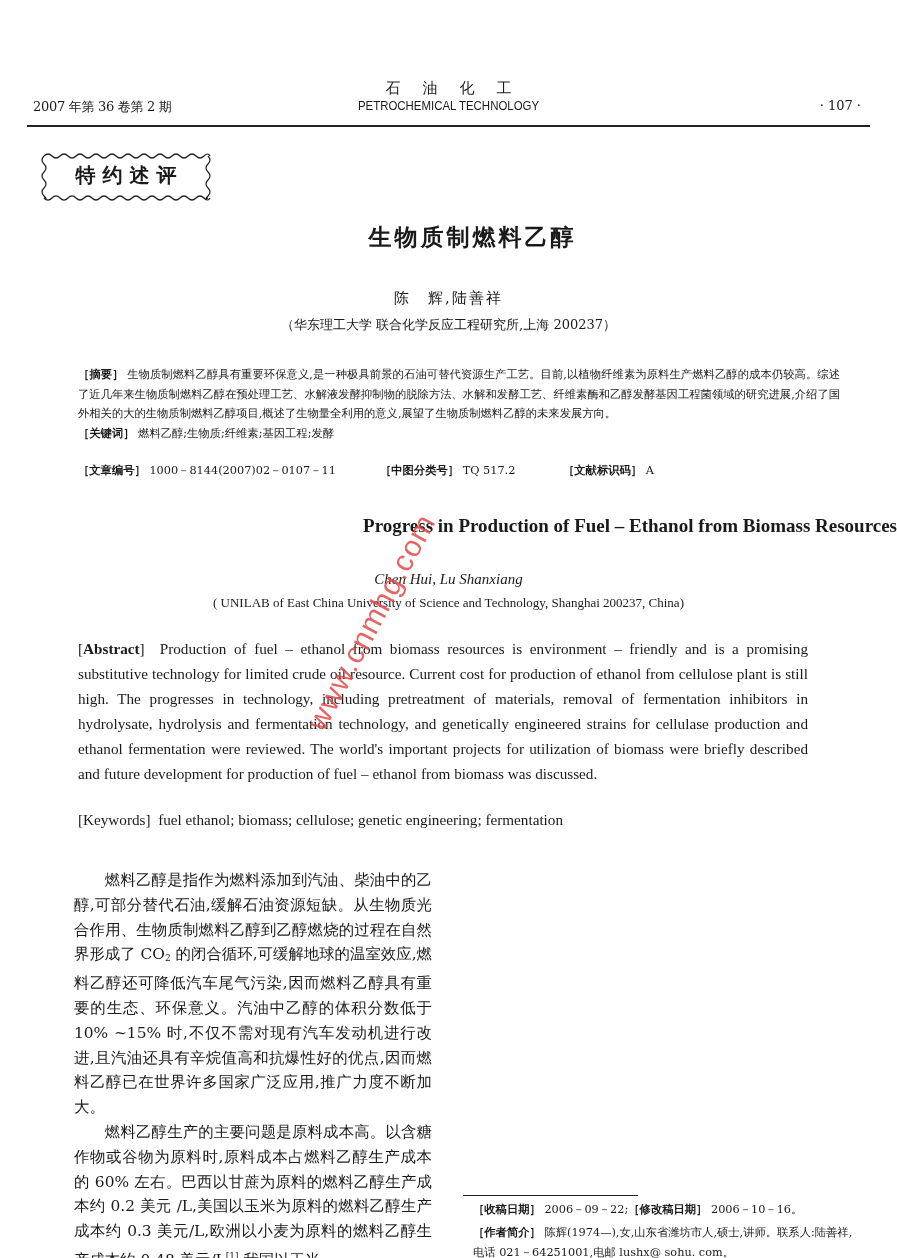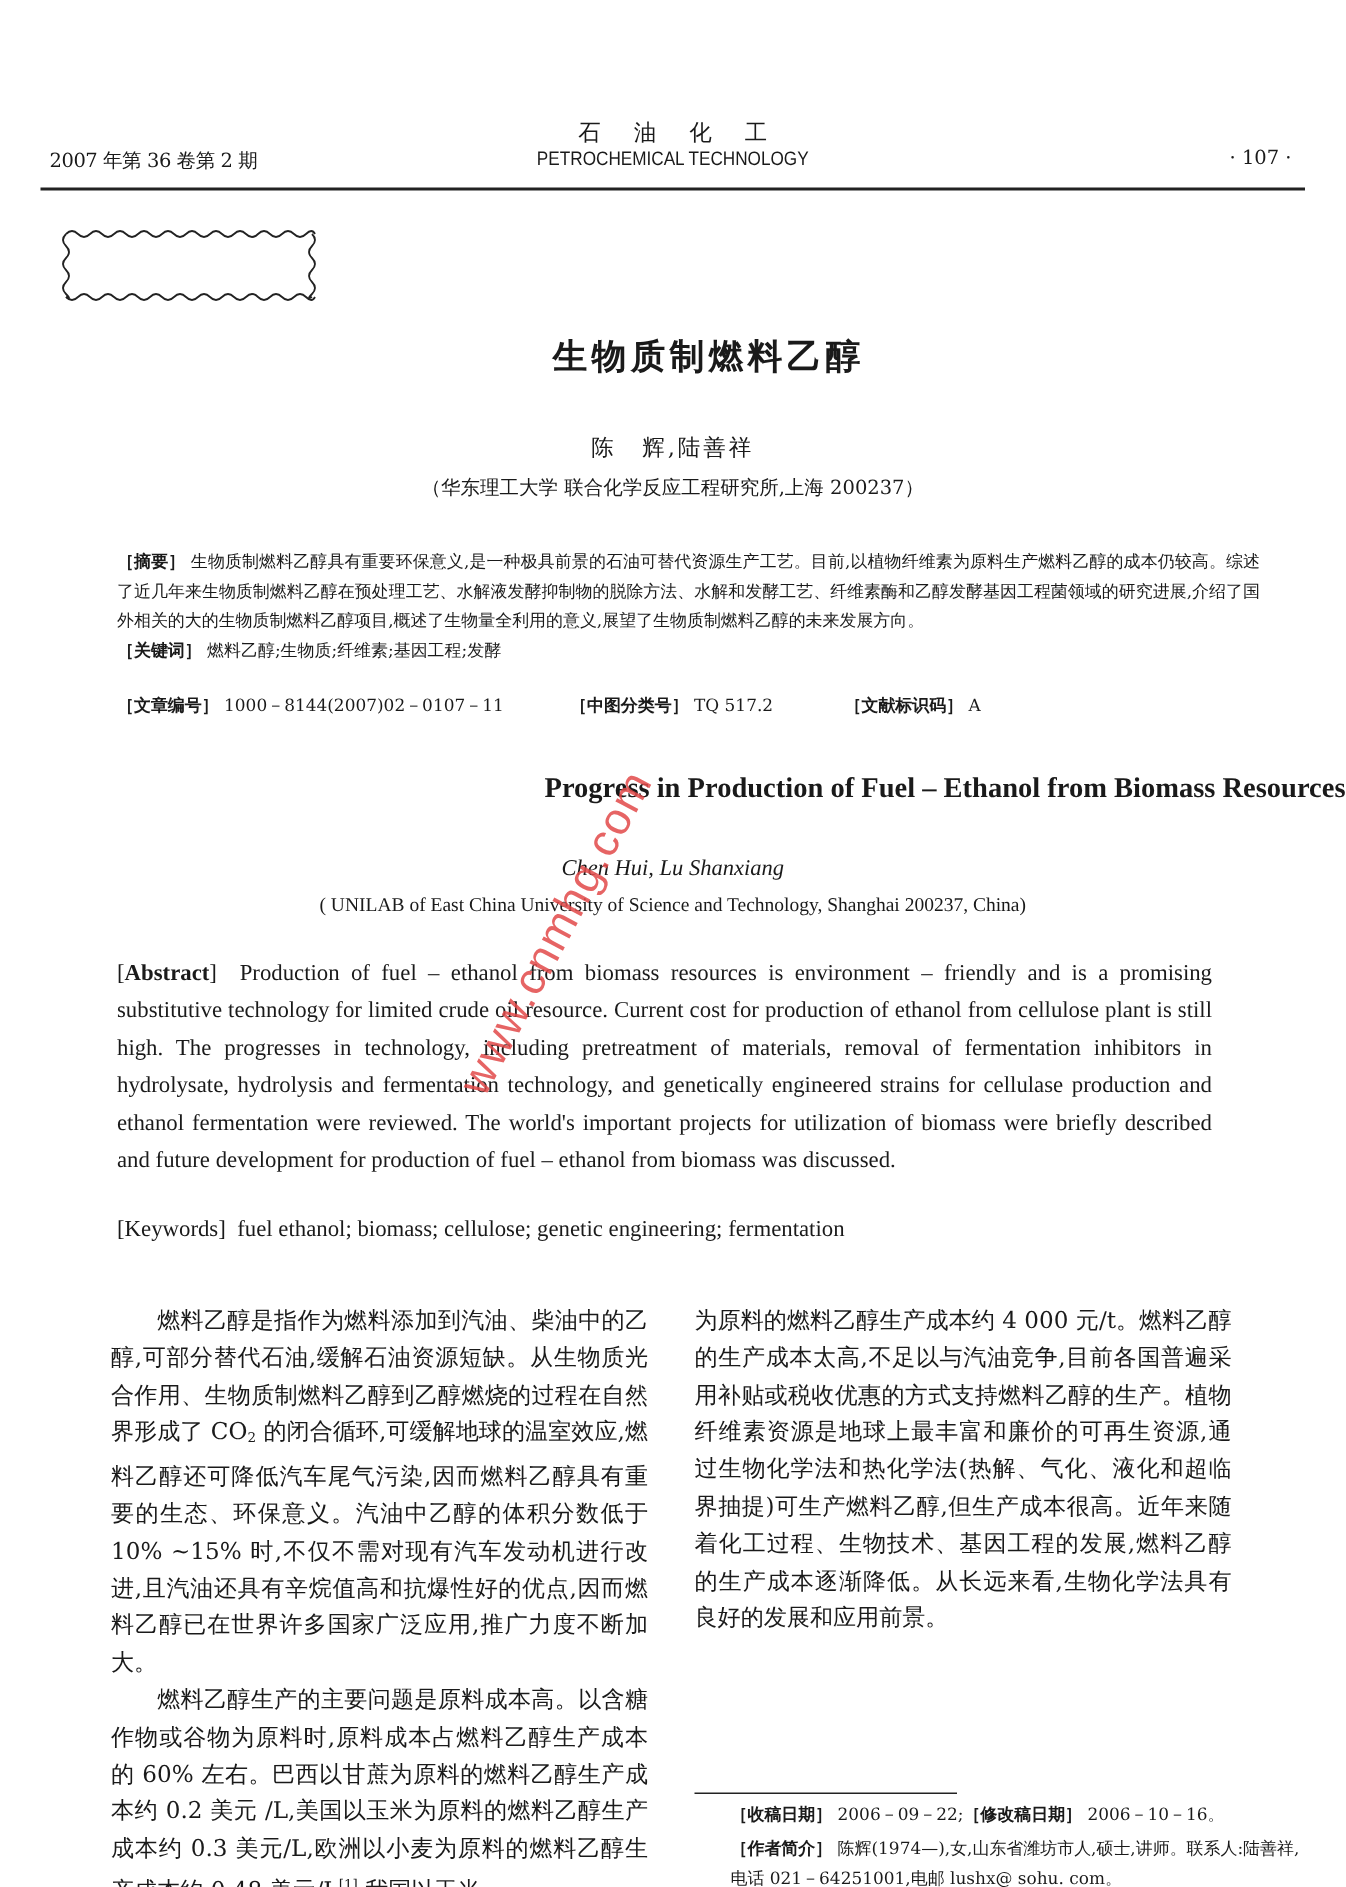--- a/index.html
+++ b/index.html
@@ -35,21 +35,21 @@
 
   .body-col { top: 868px; width: 358px; font-size: 15.4px; line-height: 24.8px; text-align: justify; }
   .body-col p { margin: 0; text-indent: 2em; }
   .body-col p.cont { text-indent: 0; }
   .col-left { left: 74px; }
   .col-right { left: 463px; }
   sub { font-size: 9px; vertical-align: -2px; }
   sup { font-size: 9px; vertical-align: 6px; }
 
   .foot-rule { left: 463px; top: 1195px; width: 175px; height: 0; border-top: 1px solid #222; }
-  .foot { left: 487px; width: 380px; font-size: 11.3px; }
+  .foot { left: 473px; width: 380px; font-size: 11.3px; }
   .foot1 { top: 1202px; }
   .foot2 { top: 1223px; line-height: 20px; }
 
   .watermark { left: 300px; top: 720px; transform: rotate(-62deg); transform-origin: left top; color: #e24a4a; opacity: 0.85; font-family: "Liberation Sans", sans-serif; font-size: 30px; letter-spacing: 1px; white-space: nowrap; }
 </style>
 </head>
 <body>
 
 <div class="abs hdr-left">2007 年第 36 卷第 2 期</div>
 <div class="abs hdr-cn">石油化工</div>
@@ -57,20 +57,21 @@
 <div class="abs hdr-right">· 107 ·</div>
 <div class="abs hdr-rule"></div>
 
 <div class="abs col-box">
   <svg width="176" height="54" viewBox="0 0 176 54">
     <path d="M6 6 q4 -4 8 0 t8 0 t8 0 t8 0 t8 0 t8 0 t8 0 t8 0 t8 0 t8 0 t8 0 t8 0 t8 0 t8 0 t8 0 t8 0 t8 0 t8 0 t8 0 t8 0 t6 0" fill="none" stroke="#222" stroke-width="1.2"></path>
     <path d="M6 48 q4 4 8 0 t8 0 t8 0 t8 0 t8 0 t8 0 t8 0 t8 0 t8 0 t8 0 t8 0 t8 0 t8 0 t8 0 t8 0 t8 0 t8 0 t8 0 t8 0 t8 0 t6 0" fill="none" stroke="#222" stroke-width="1.2"></path>
     <path d="M6 6 q-4 4 0 8 t0 8 t0 8 t0 8 t0 8 t0 2" fill="none" stroke="#222" stroke-width="1.2"></path>
     <path d="M170 6 q4 4 0 8 t0 8 t0 8 t0 8 t0 8 t0 2" fill="none" stroke="#222" stroke-width="1.2"></path>
   </svg>
+  <div class="col-box-label">特约述评</div>
 </div>
 
 <div class="abs title-cn">生物质制燃料乙醇</div>
 <div class="abs authors-cn">陈　辉,陆善祥</div>
 <div class="abs affil-cn">（华东理工大学 联合化学反应工程研究所,上海 200237）</div>
 
 <div class="abs abs-cn">
   <span class="lbl">［摘要］</span>
   <span>生物质制燃料乙醇具有重要环保意义,是一种极具前景的石油可替代资源生产工艺。目前,以植物纤维素为原料生产燃料乙醇的成本仍较高。综述了近几年来生物质制燃料乙醇在预处理工艺、水解液发酵抑制物的脱除方法、水解和发酵工艺、纤维素酶和乙醇发酵基因工程菌领域的研究进展,介绍了国外相关的大的生物质制燃料乙醇项目,概述了生物量全利用的意义,展望了生物质制燃料乙醇的未来发展方向。</span><br>
   <span class="lbl">［关键词］</span>
@@ -95,21 +96,20 @@
   [<span class="blbl">Keywords</span>]&nbsp;
   <span>fuel ethanol; biomass; cellulose; genetic engineering; fermentation</span>
 </div>
 
 <div class="abs body-col col-left">
   <p><span>燃料乙醇是指作为燃料添加到汽油、柴油中的乙醇,可部分替代石油,缓解石油资源短缺。从生物质光合作用、生物质制燃料乙醇到乙醇燃烧的过程在自然界形成了 CO</span><sub>2</sub><span> 的闭合循环,可缓解地球的温室效应,燃料乙醇还可降低汽车尾气污染,因而燃料乙醇具有重要的生态、环保意义。汽油中乙醇的体积分数低于 10% ~15% 时,不仅不需对现有汽车发动机进行改进,且汽油还具有辛烷值高和抗爆性好的优点,因而燃料乙醇已在世界许多国家广泛应用,推广力度不断加大。</span></p>
   <p><span>燃料乙醇生产的主要问题是原料成本高。以含糖作物或谷物为原料时,原料成本占燃料乙醇生产成本的 60% 左右。巴西以甘蔗为原料的燃料乙醇生产成本约 0.2 美元 /L,美国以玉米为原料的燃料乙醇生产成本约 0.3 美元/L,欧洲以小麦为原料的燃料乙醇生产成本约 0.48 美元/L</span><sup>[1]</sup><span>,我国以玉米</span></p>
 </div>
 
 <div class="abs body-col col-right">
-  <p class="cont">为原料的燃料乙醇生产成本约 4 000 元/t。燃料乙醇的生产成本太高,不足以与汽油竞争,目前各国普遍采用补贴或税收优惠的方式支持燃料乙醇的生产。植物纤维素资源是地球上最丰富和廉价的可再生资源,通过生物化学法和热化学法(热解、气化、液化和超临界抽提)可生产燃料乙醇,但生产成本很高。近年来随着化工过程、生物技术、基因工程的发展,燃料乙醇的生产成本逐渐降低。从长远来看,生物化学法具有良好的发展和应用前景。</p>
 </div>
 
 <div class="abs foot-rule"></div>
 <div class="abs foot foot1">
   <span class="lbl">［收稿日期］</span> <span>2006－09－22;</span><span class="lbl">［修改稿日期］</span> <span>2006－10－16。</span>
 </div>
 <div class="abs foot foot2">
   <span class="lbl">［作者简介］</span> <span>陈辉(1974—),女,山东省潍坊市人,硕士,讲师。联系人:陆善祥,电话 021－64251001,电邮 lushx@ sohu. com。</span>
 </div>
 

